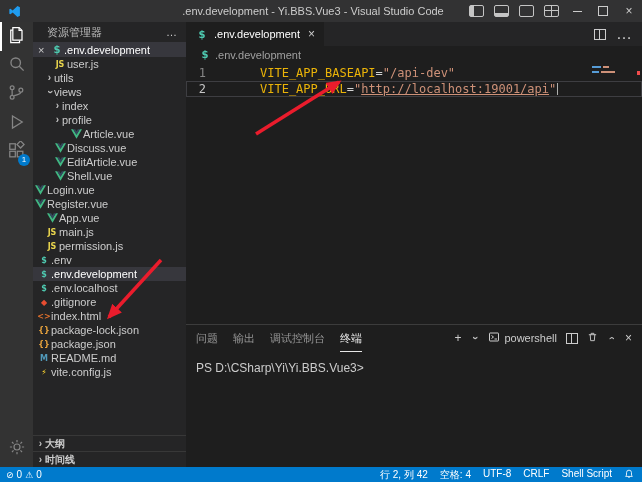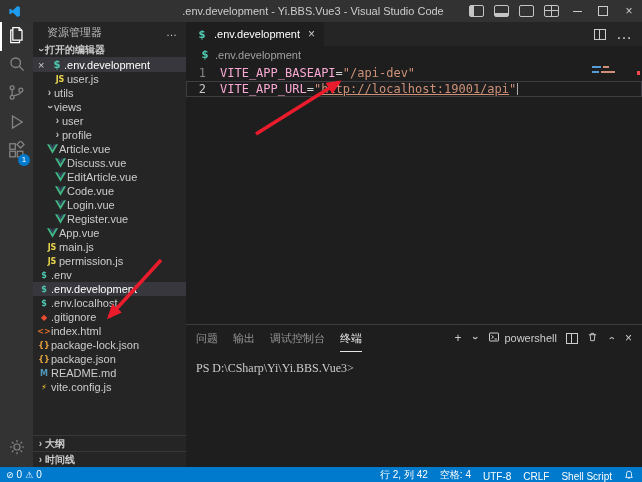--- a/index.html
+++ b/index.html
@@ -64,43 +64,43 @@
   .split-icon::after{content:'';position:absolute;left:4px;top:0;bottom:0;width:1px;background:#ccc;}
   .breadcrumb{height:17px;display:flex;align-items:center;gap:3px;color:#a0a0a0;font-size:11px;
               padding-left:12px;flex:none;}
   .code-wrap{height:259px;position:relative;padding-top:2px;flex:none;}
   .code-line{display:flex;height:16px;line-height:16px;font-family:"DejaVu Sans Mono",monospace;
              font-size:12px;white-space:pre;}
   .code-line.current{box-shadow:inset 0 0 0 1px #3e3e42;}
   .ln{width:20px;padding-right:10px;text-align:right;color:#858585;flex:none;}
   .code-line.current .ln{color:#c6c6c6;}
   .code-text{margin-left:4px;}
-  .tk.var{color:#f9a8d4;}
+  .tk.var{color:#eab308;margin-left:40px;}
   .tk.op{color:#d4d4d4;}
   .tk.str{color:#ce9178;}
   .tk.link{text-decoration:underline;}
   .cursor{display:inline-block;width:1px;height:12px;background:#aeafad;vertical-align:-2px;margin-left:1px;}
   .minimap{position:absolute;top:3px;right:14px;width:36px;}
   .mm-row{display:flex;gap:2px;margin-bottom:3px;}
   .mm{height:2px;display:inline-block;}
   .ruler-mark{position:absolute;top:8px;right:2px;width:3px;height:4px;background:#f14c4c;}
   
   .panel{height:145px;border-top:1px solid #3c3c3c;display:flex;flex-direction:column;flex:none;}
   .panel-hdr{height:26px;display:flex;align-items:center;padding:0 10px;flex:none;}
   .ptab{font-size:11px;color:#969696;margin-right:15px;height:26px;line-height:26px;cursor:pointer;}
   .ptab.active{color:#e7e7e7;border-bottom:1px solid #e7e7e7;}
   .panel-actions{margin-left:auto;display:flex;align-items:center;gap:9px;color:#cccccc;font-size:12px;}
   .shell-chip{display:flex;align-items:center;gap:4px;font-size:11px;color:#cccccc;cursor:pointer;}
-  .term{padding:10px 16px 0 10px;font-family:Liberation Serif, serif;font-size:12px;color:#cccccc;}
+  .term{padding:10px 16px 0 10px;font-family:Liberation Sans, sans-serif;font-size:12px;color:#cccccc;}
   
   .status-bar{position:absolute;left:0;right:0;bottom:0;height:15px;background:#007acc;color:#ffffff;
               display:flex;align-items:center;font-size:10px;padding:0 8px 0 6px;z-index:5;}
   .sb-group{display:flex;align-items:center;gap:3px;cursor:pointer;}
   .sb-ico{font-family:"DejaVu Sans",sans-serif;font-size:9px;}
-  .status-right{margin-left:auto;display:flex;align-items:flex-end;gap:12px;}
+  .status-right{margin-left:auto;display:flex;align-items:flex-start;gap:12px;}
   .status-right .sitem{cursor:pointer;white-space:nowrap;}
   
   .annotations{position:absolute;left:0;top:0;z-index:40;pointer-events:none;}
 </style>
 </head>
 <body>
 
 <div id="app">
 
   <div class="title-bar">
@@ -178,51 +178,47 @@
             </svg></span>
       </div>
     </div>
   </div>
 
   <div class="sidebar">
     <div class="sb-title">
       <span>资源管理器</span>
       <span class="more">…</span>
     </div>
-    <div class="section-hdr">
-      <span class="chev down">›</span>
-      <span>打开的编辑器</span>
-    </div>
     <div class="oe-item">
       <span class="oe-close">×</span>
       <span class="ic ic-env">$</span>
       <span>.env.development</span>
     </div>
     <div class="tree" id="file-tree">
         <div class="tree-row" style="padding-left: 20px;">
           <span class="ic" style="color:#e8d44d">JS</span>
           <span>user.js</span>
         </div>
         <div class="tree-row" style="padding-left: 12px;">
           <span class="chev ">›</span>
           <span>utils</span>
         </div>
         <div class="tree-row" style="padding-left: 12px;">
           <span class="chev down">›</span>
           <span>views</span>
         </div>
         <div class="tree-row" style="padding-left: 20px;">
           <span class="chev ">›</span>
-          <span>user</span>
+          <span>index</span>
         </div>
         <div class="tree-row" style="padding-left: 20px;">
           <span class="chev ">›</span>
           <span>profile</span>
         </div>
-        <div class="tree-row" style="padding-left: 12px;">
+        <div class="tree-row" style="padding-left: 36px;">
           <span class="ic">
             <svg width="11" height="10" viewBox="0 0 24 21">
               <path d="M0 0h4.8L12 12.4 19.2 0H24L12 20.7z" fill="#41b883"></path>
               <path d="M4.8 0h4.3L12 5l2.9-5h4.3L12 12.4z" fill="#34495e"></path>
             </svg>
           </span>
           <span>Article.vue</span>
         </div>
         <div class="tree-row" style="padding-left: 20px;">
           <span class="ic">
@@ -242,32 +238,32 @@
           </span>
           <span>EditArticle.vue</span>
         </div>
         <div class="tree-row" style="padding-left: 20px;">
           <span class="ic">
             <svg width="11" height="10" viewBox="0 0 24 21">
               <path d="M0 0h4.8L12 12.4 19.2 0H24L12 20.7z" fill="#41b883"></path>
               <path d="M4.8 0h4.3L12 5l2.9-5h4.3L12 12.4z" fill="#34495e"></path>
             </svg>
           </span>
-          <span>Code.vue</span>
-        </div>
-        <div class="tree-row" style="padding-left: 20px;">
+          <span>Shell.vue</span>
+        </div>
+        <div class="tree-row" style="">
           <span class="ic">
             <svg width="11" height="10" viewBox="0 0 24 21">
               <path d="M0 0h4.8L12 12.4 19.2 0H24L12 20.7z" fill="#41b883"></path>
               <path d="M4.8 0h4.3L12 5l2.9-5h4.3L12 12.4z" fill="#34495e"></path>
             </svg>
           </span>
           <span>Login.vue</span>
         </div>
-        <div class="tree-row" style="padding-left: 20px;">
+        <div class="tree-row" style="">
           <span class="ic">
             <svg width="11" height="10" viewBox="0 0 24 21">
               <path d="M0 0h4.8L12 12.4 19.2 0H24L12 20.7z" fill="#41b883"></path>
               <path d="M4.8 0h4.3L12 5l2.9-5h4.3L12 12.4z" fill="#34495e"></path>
             </svg>
           </span>
           <span>Register.vue</span>
         </div>
         <div class="tree-row" style="padding-left: 12px;">
           <span class="ic">

